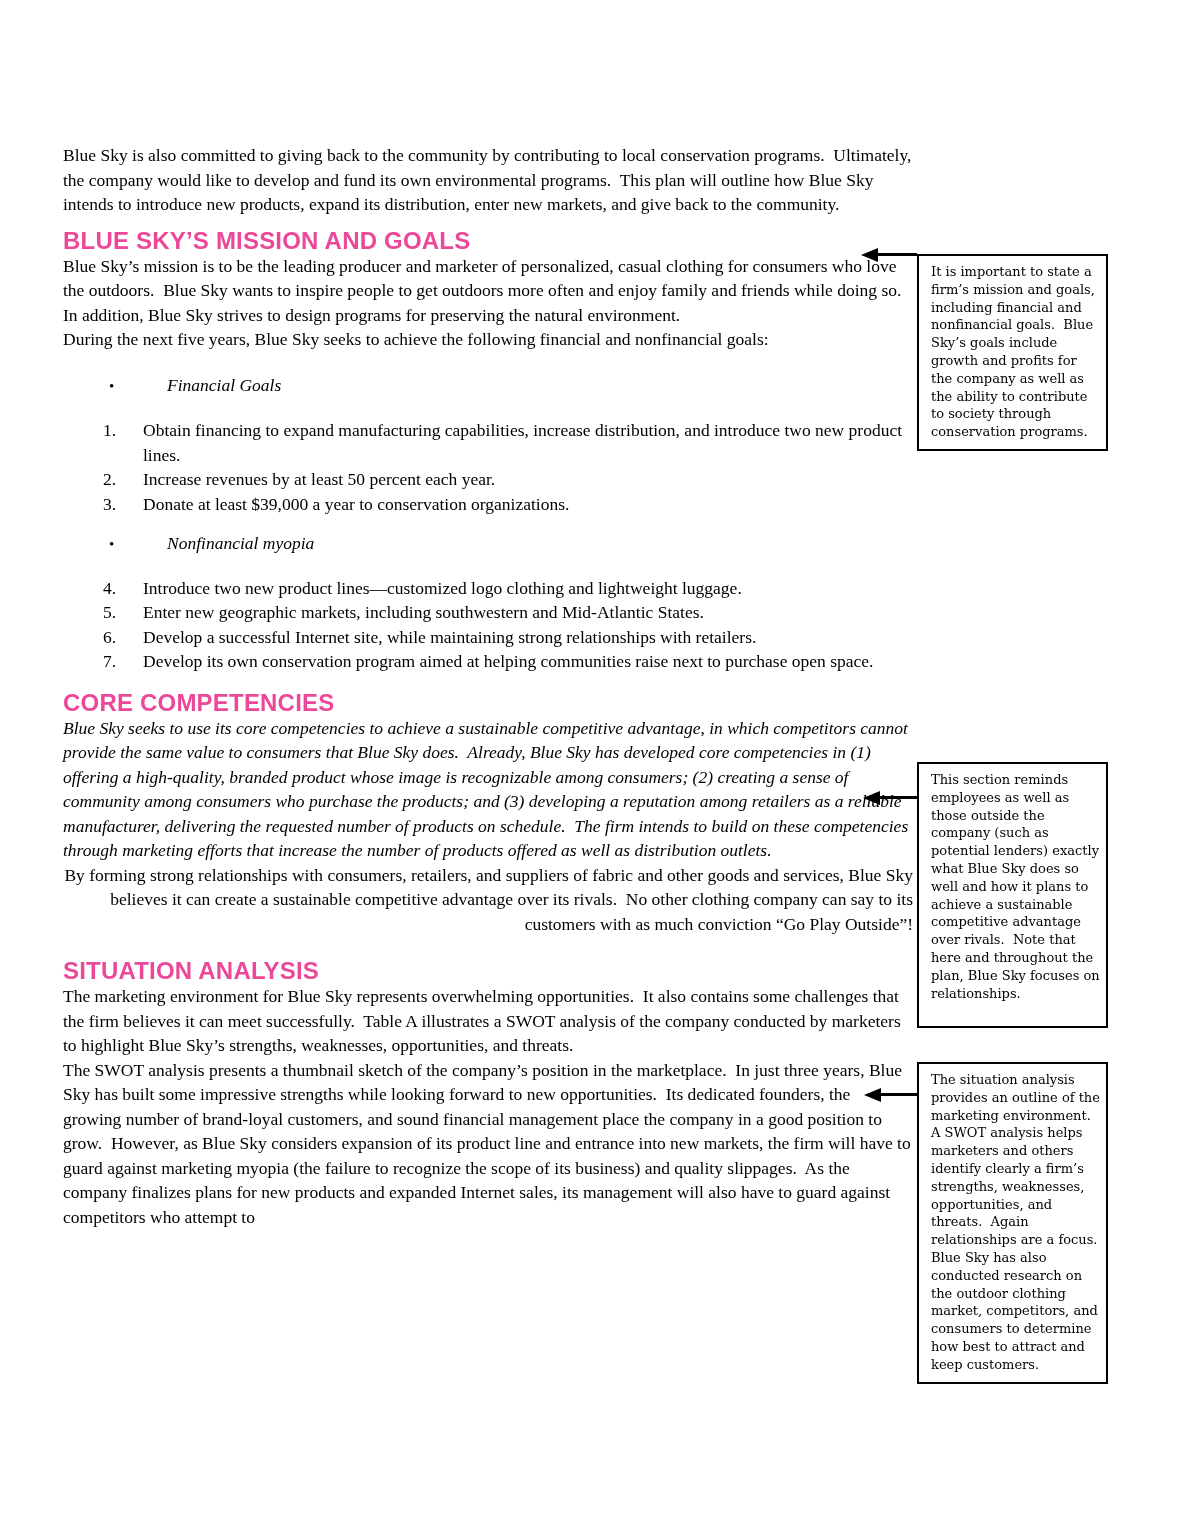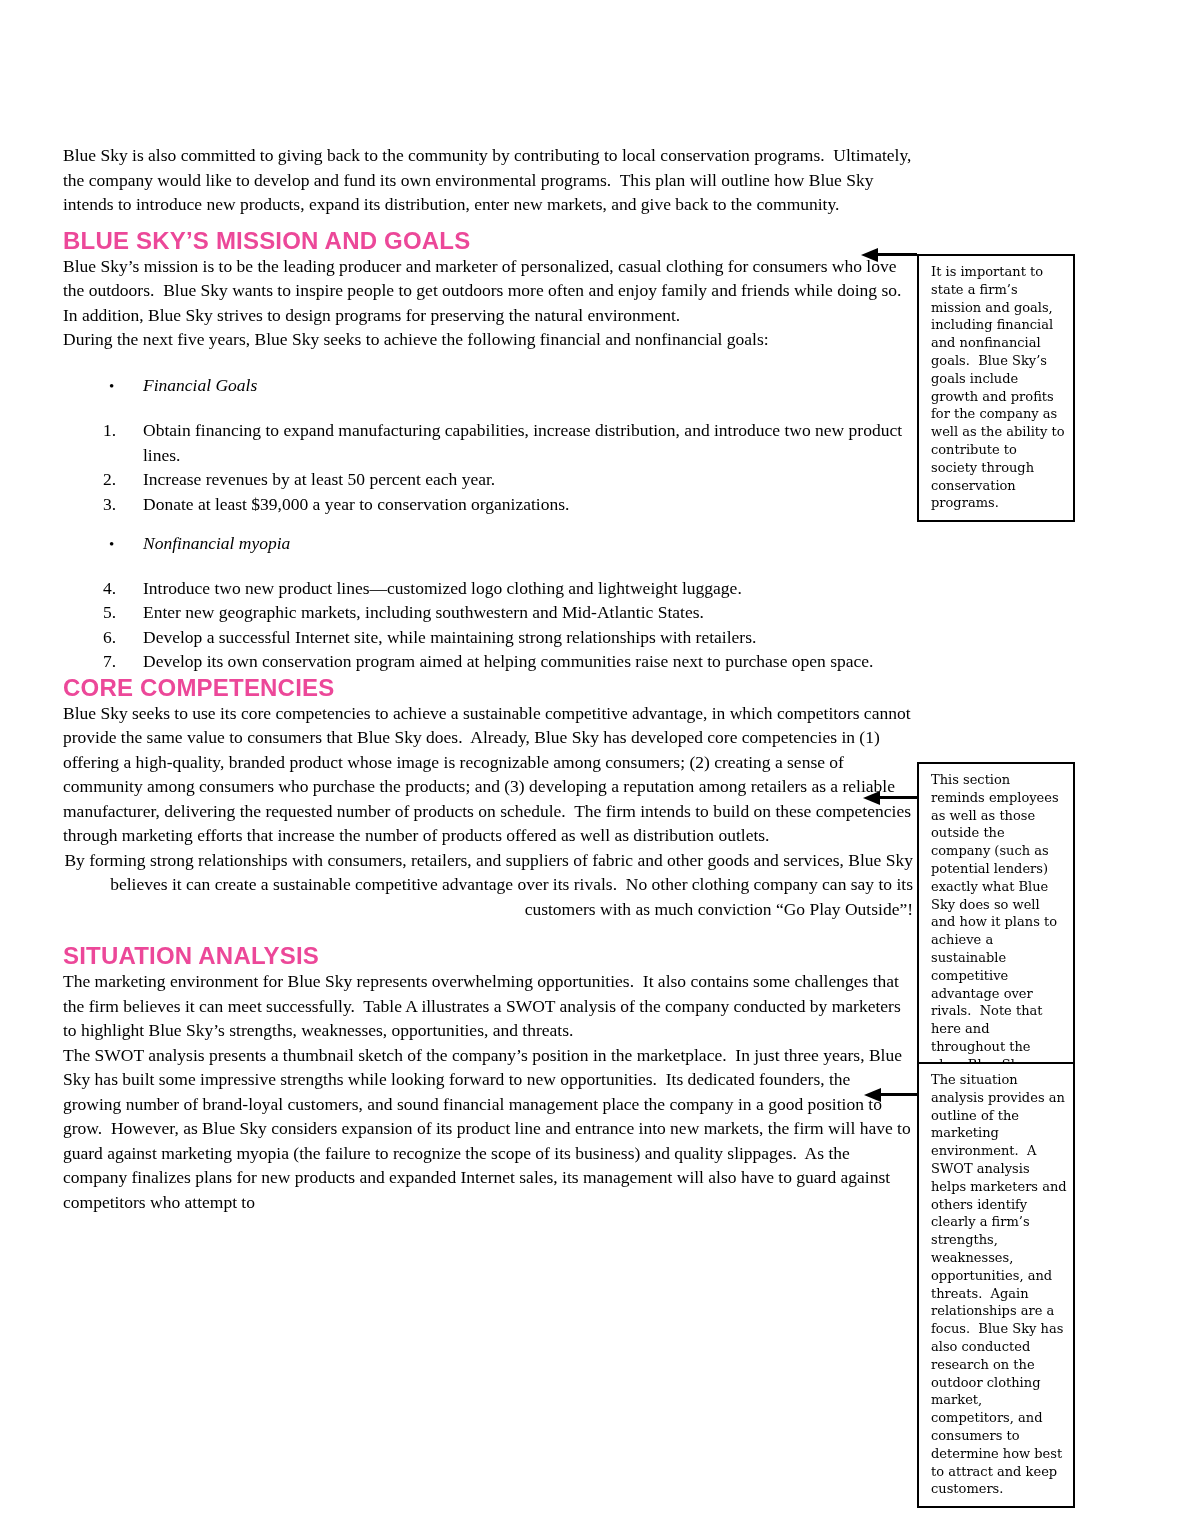--- a/index.html
+++ b/index.html
@@ -46,48 +46,49 @@
   }
   .bullet-row.first { margin-top: 21px; }
   .bullet-row.second { margin-top: 15px; }
   .bullet-marker {
     margin-left: 46px;
     width: 34px;
     font-size: 15px;
   }
   .bullet-label {
     font-style: italic;
+    margin-left: 24px;
   }
   .num-list { margin: 0; }
   .num-list.first { margin-top: 20px; }
   .num-list.second { margin-top: 19px; }
   .num-row {
     display: flex;
     align-items: baseline;
   }
   .num-marker {
     margin-left: 40px;
     width: 40px;
     flex: 0 0 40px;
   }
   .num-text {
     flex: 1;
     white-space: pre-wrap;
   }
-  .h-core { }
-  .p-core-1 { margin-top: 7px; }
+  .h-core { margin-top: 15px; }
+  .p-core-1 { margin-top: 7px; font-style: italic; }
   .p-core-2 { margin-top: 8px; text-align: right; }
   .h-situation { margin-top: 21px; }
   .p-situation-1 { margin-top: 5px; }
   .p-situation-2 { margin-top: 18px; }
 
   .ann-box {
     position: absolute;
     left: 917px;
-    width: 158px;
+    width: 191px;
     box-sizing: border-box;
     border: 2px solid #000000;
     background: #ffffff;
     padding: 7px 6px 8px 12px;
     font-family: "DejaVu Serif", serif;
     font-size: 13px;
     line-height: 17.8px;
     color: #000000;
   }
   .ann-box .ann-text { white-space: pre-wrap; }

